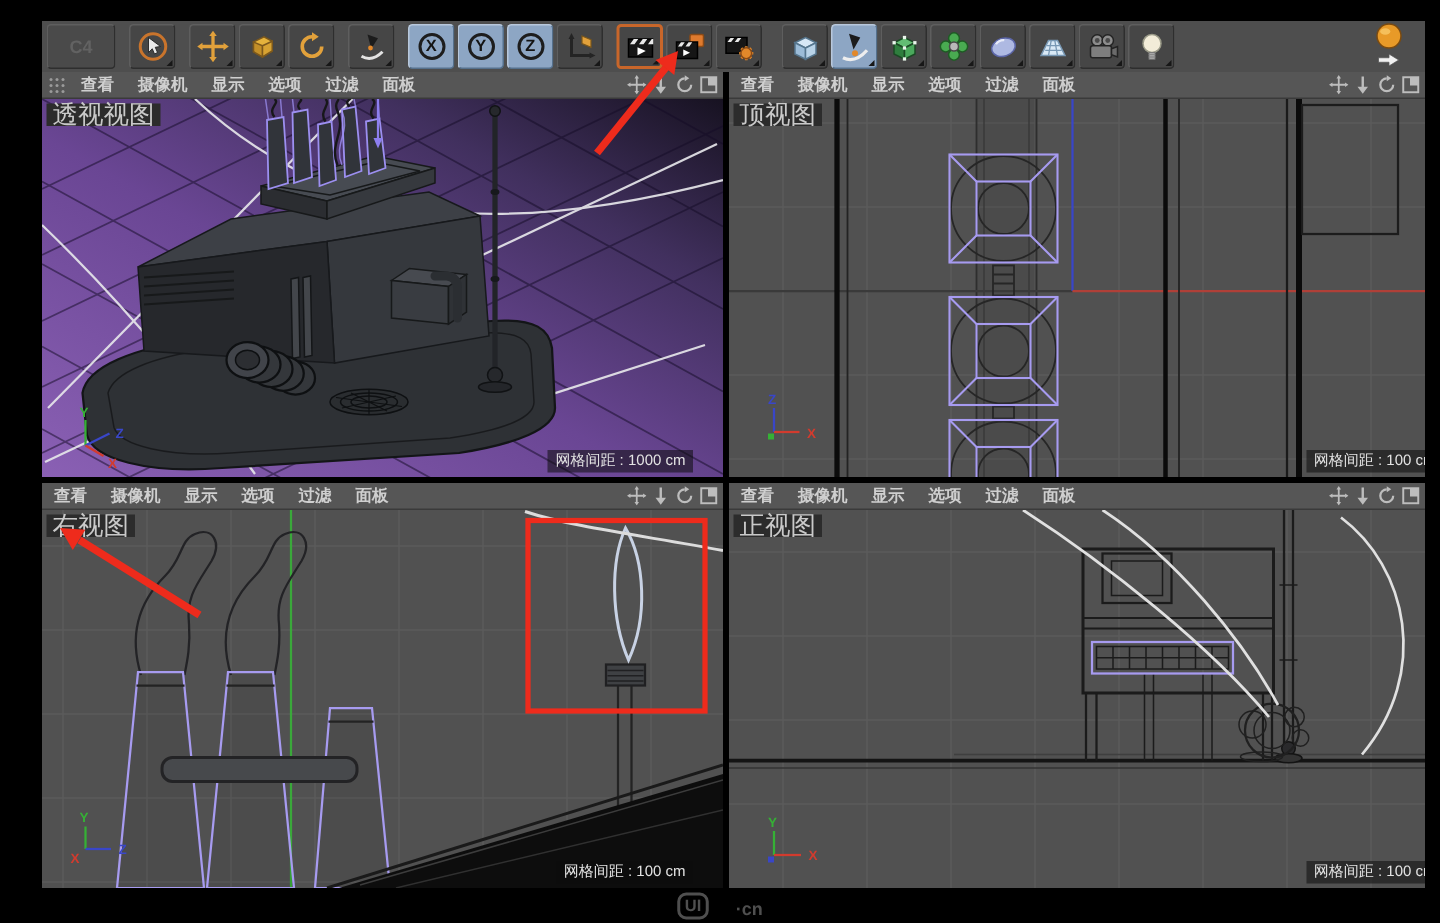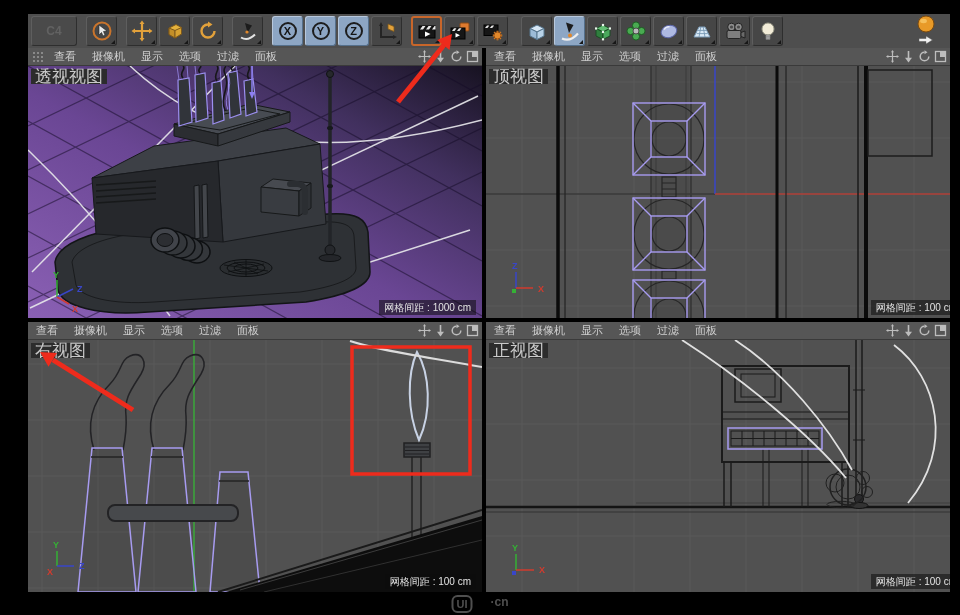--- a/index.html
+++ b/index.html
@@ -17,33 +17,33 @@
   .tbtn.nofly::after{display:none;}
   .tbtn.active{background:#8da6c4;border-color:#b8c8dc #55708c #55708c #b8c8dc;}
   .tbtn.selbrd{border:2px solid #c8662a;}
   .tbtn.logo{width:46px;background:#4a4a4a;color:#626262;font-weight:bold;font-size:12px;cursor:default;}
   .axletter{position:absolute;font-size:11px;font-weight:bold;color:#141414;}
   .iface{position:absolute;right:12px;top:1px;width:22px;height:32px;}
   
   .vp{position:absolute;}
   .vmenu{height:18px;background:#565656;border-bottom:1px solid #3a3a3a;box-sizing:border-box;
          display:flex;align-items:center;font-size:11px;color:#cfcfcf;position:relative;}
-  .mi{padding:0 8px;cursor:pointer;white-space:nowrap;}
+  .mi{padding:0 8px;cursor:pointer;white-space:nowrap;font-weight:bold;}
   .handle{margin:0 2px 0 4px;display:flex;align-items:center;}
   .vctrl{position:absolute;right:3px;top:2px;display:flex;gap:3px;align-items:center;}
   .vctrl span{display:flex;cursor:pointer;}
   .vcontent{position:relative;overflow:hidden;}
   .vlabel{position:absolute;left:3px;top:3px;background:#2c2c2c;color:#c9c9c9;font-size:17px;
           padding:1px 4px;line-height:13px;}
   .glabel{position:absolute;bottom:3px;background:rgba(12,12,12,.55);color:#e3e3e3;font-size:10px;
           padding:1px 5px;white-space:nowrap;line-height:13px;}
-  .gr4{right:6px;} .grclip{right:-12px;}
+  .gr4{right:20px;} .grclip{right:-12px;}
   
   .watermark{position:absolute;left:50%;bottom:2px;transform:translateX(-50%);display:flex;
-             align-items:flex-start;gap:18px;color:#4f4f4f;font-size:12px;font-weight:bold;}
+             align-items:flex-end;gap:18px;color:#4f4f4f;font-size:12px;font-weight:bold;}
   .wm-box{border:2px solid #4f4f4f;border-radius:6px;padding:0 3px;line-height:14px;font-size:11px;}
   .overlay{position:absolute;left:0;top:0;pointer-events:none;z-index:60;}
   svg{display:block;}
   text{font-family:"Liberation Sans","DejaVu Sans",sans-serif;}
 </style>
 </head>
 <body>
 
 <div class="stage">
 

